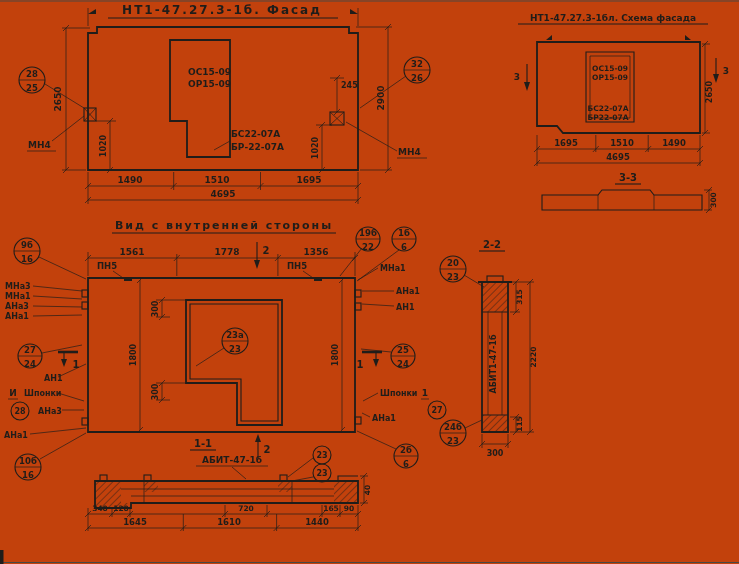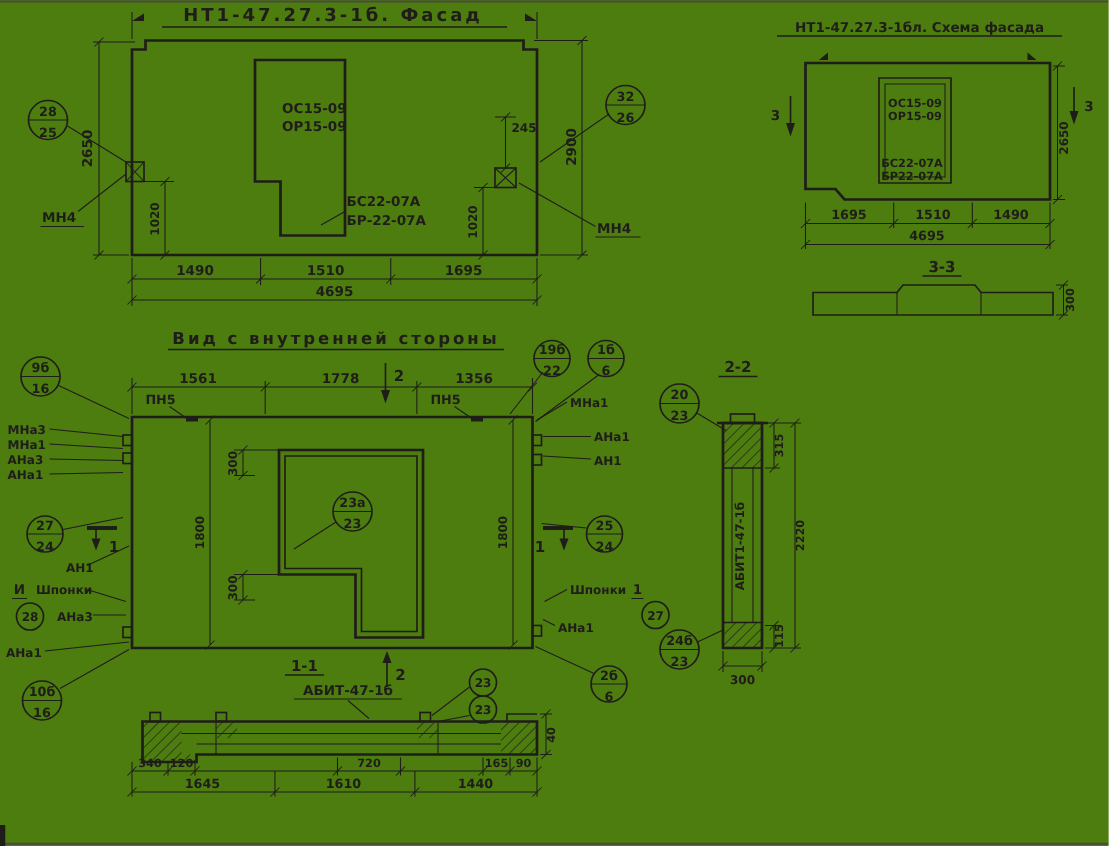--- a/index.html
+++ b/index.html
@@ -1,16 +1,16 @@
 <!DOCTYPE html>
 <html><head>
 <meta charset="utf-8">
 <style>
   html,body{margin:0;padding:0;}
-  .sheet{position:relative;width:739px;height:564px;background:#4d7c0f;overflow:hidden;}
+  .sheet{position:relative;width:739px;height:564px;background:#c2410c;overflow:hidden;}
   svg text{font-family:"DejaVu Sans",sans-serif;fill:#1f1d1a;font-weight:bold;}
   .t7{font-size:7.5px;}
   .t8{font-size:8px;}
   .t85{font-size:8.5px;}
   .t9{font-size:9px;}
   .t10{font-size:10px;}
   .t11{font-size:11px;letter-spacing:2px;}
   .t12{font-size:12px;letter-spacing:2px;}
   .mid{text-anchor:middle;}
   .ln{stroke:#1f1d1a;fill:none;stroke-width:1.8;}

